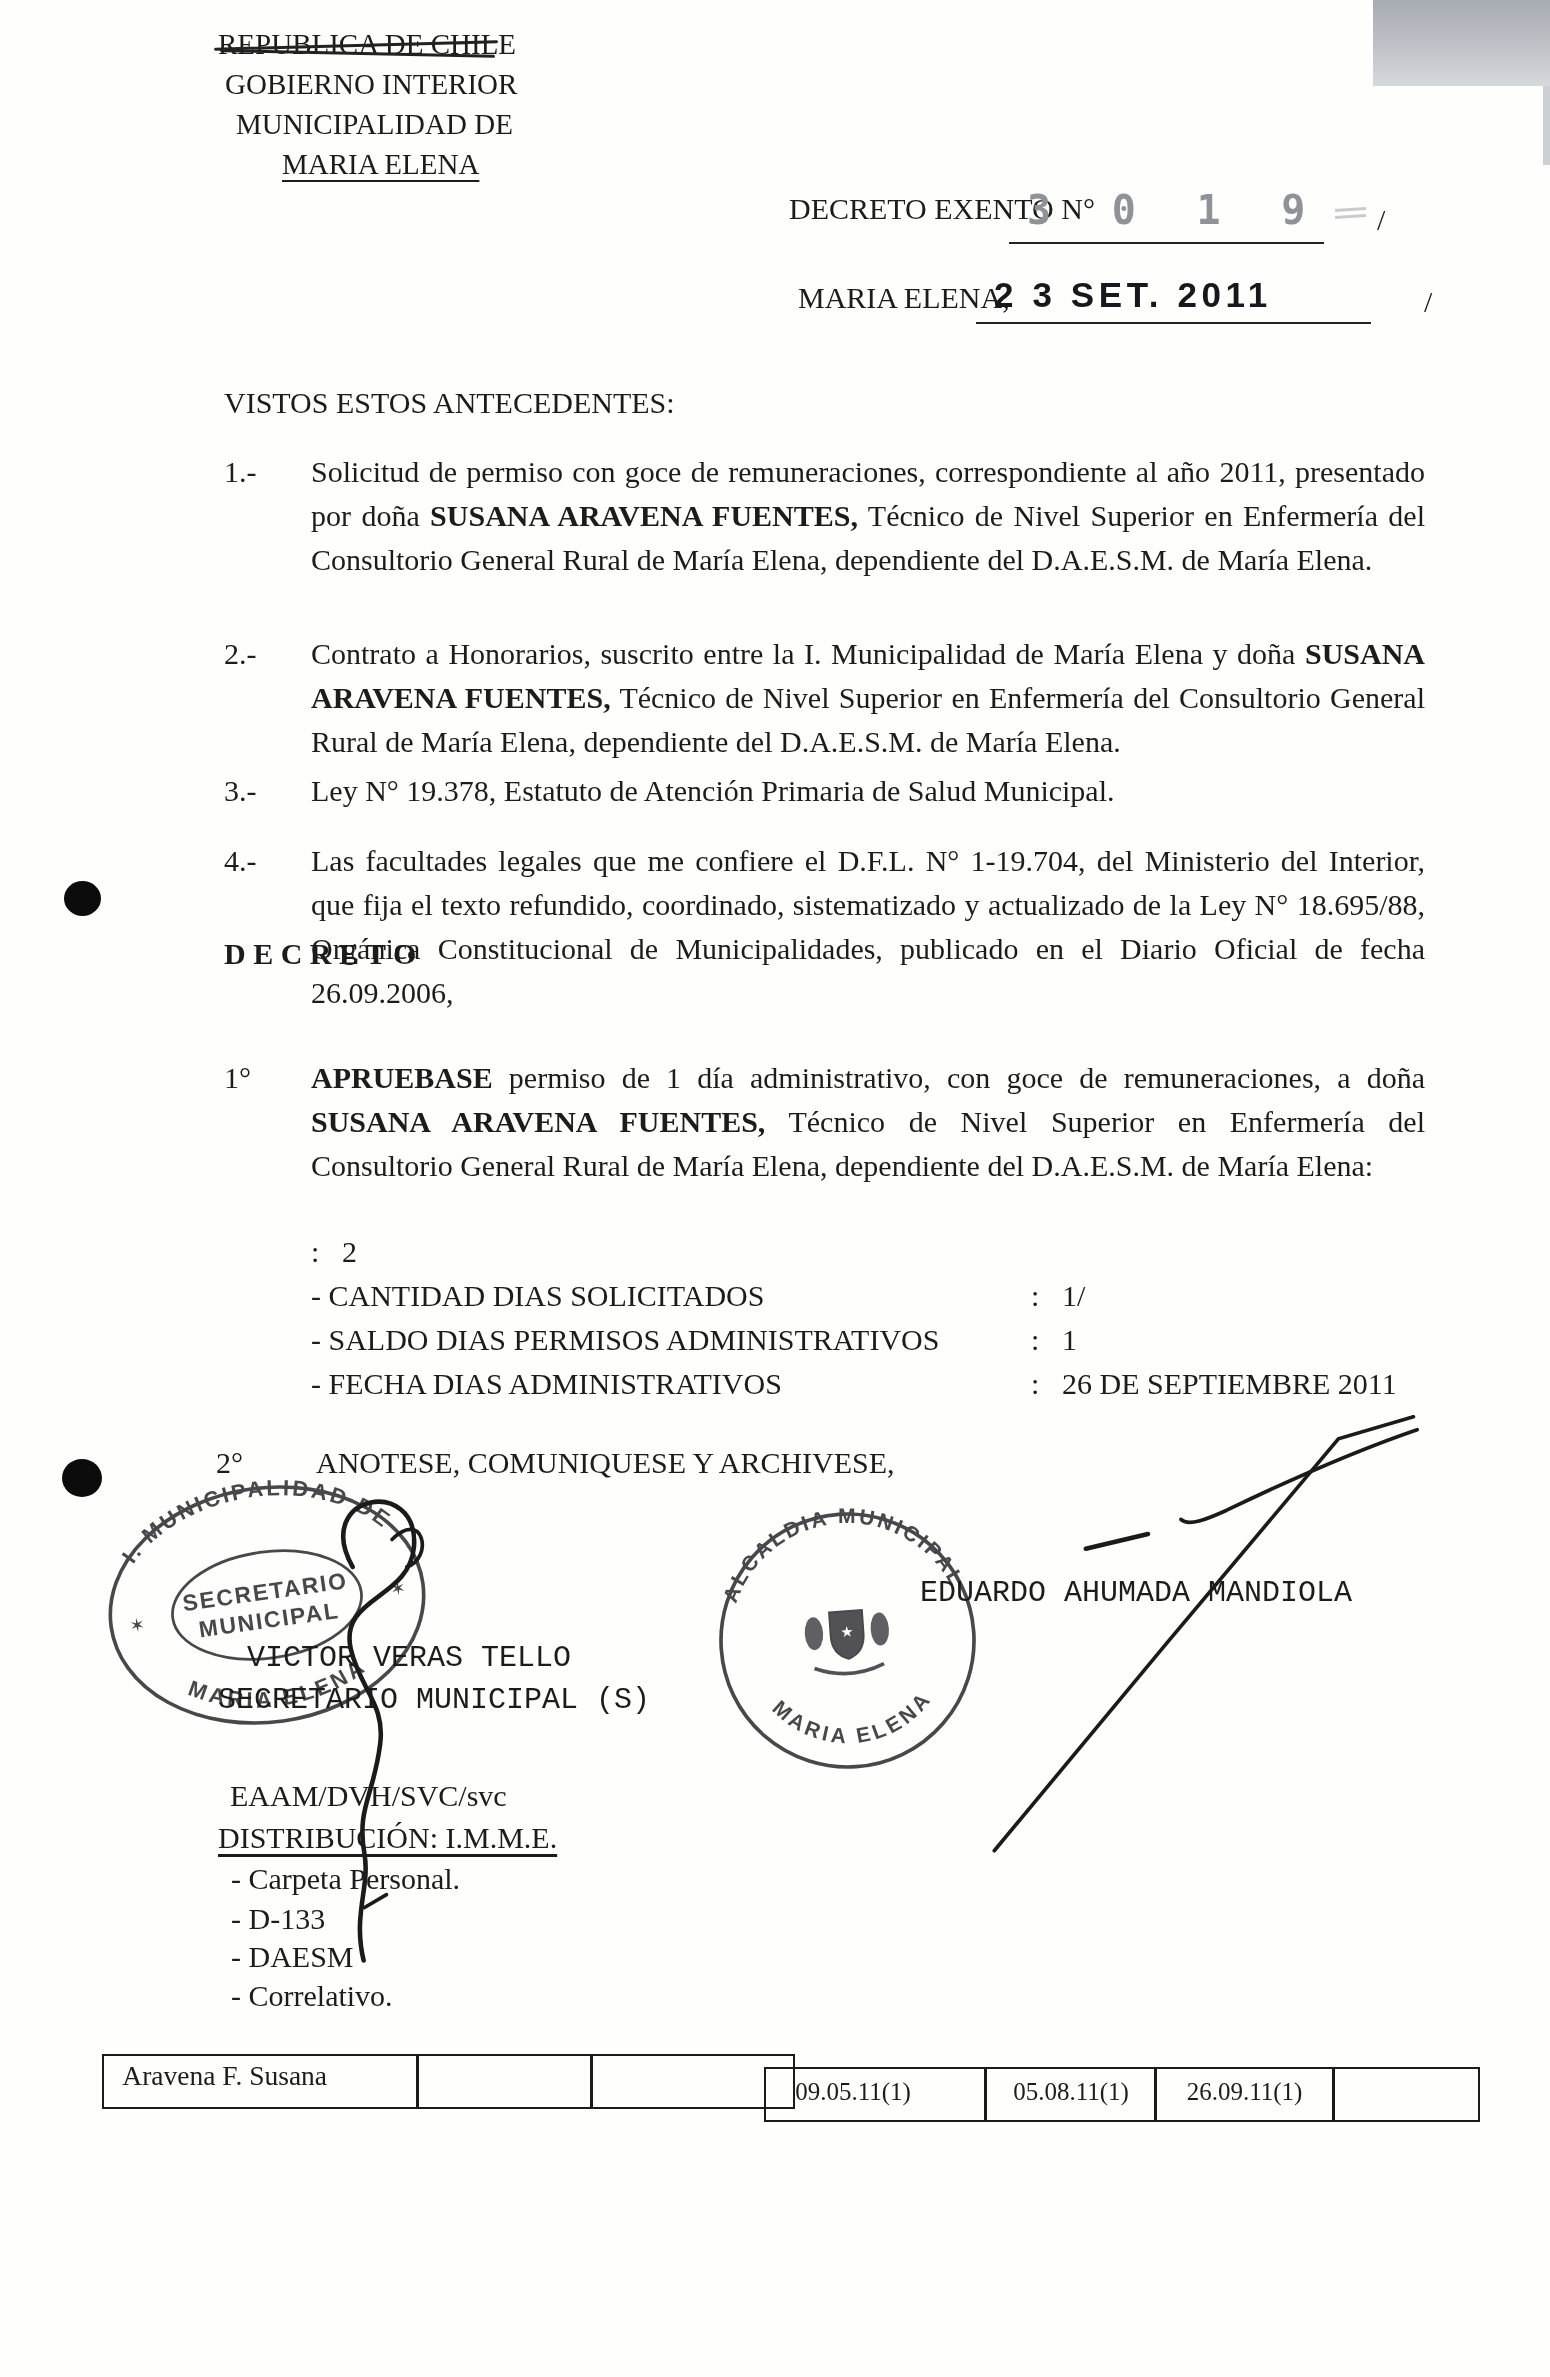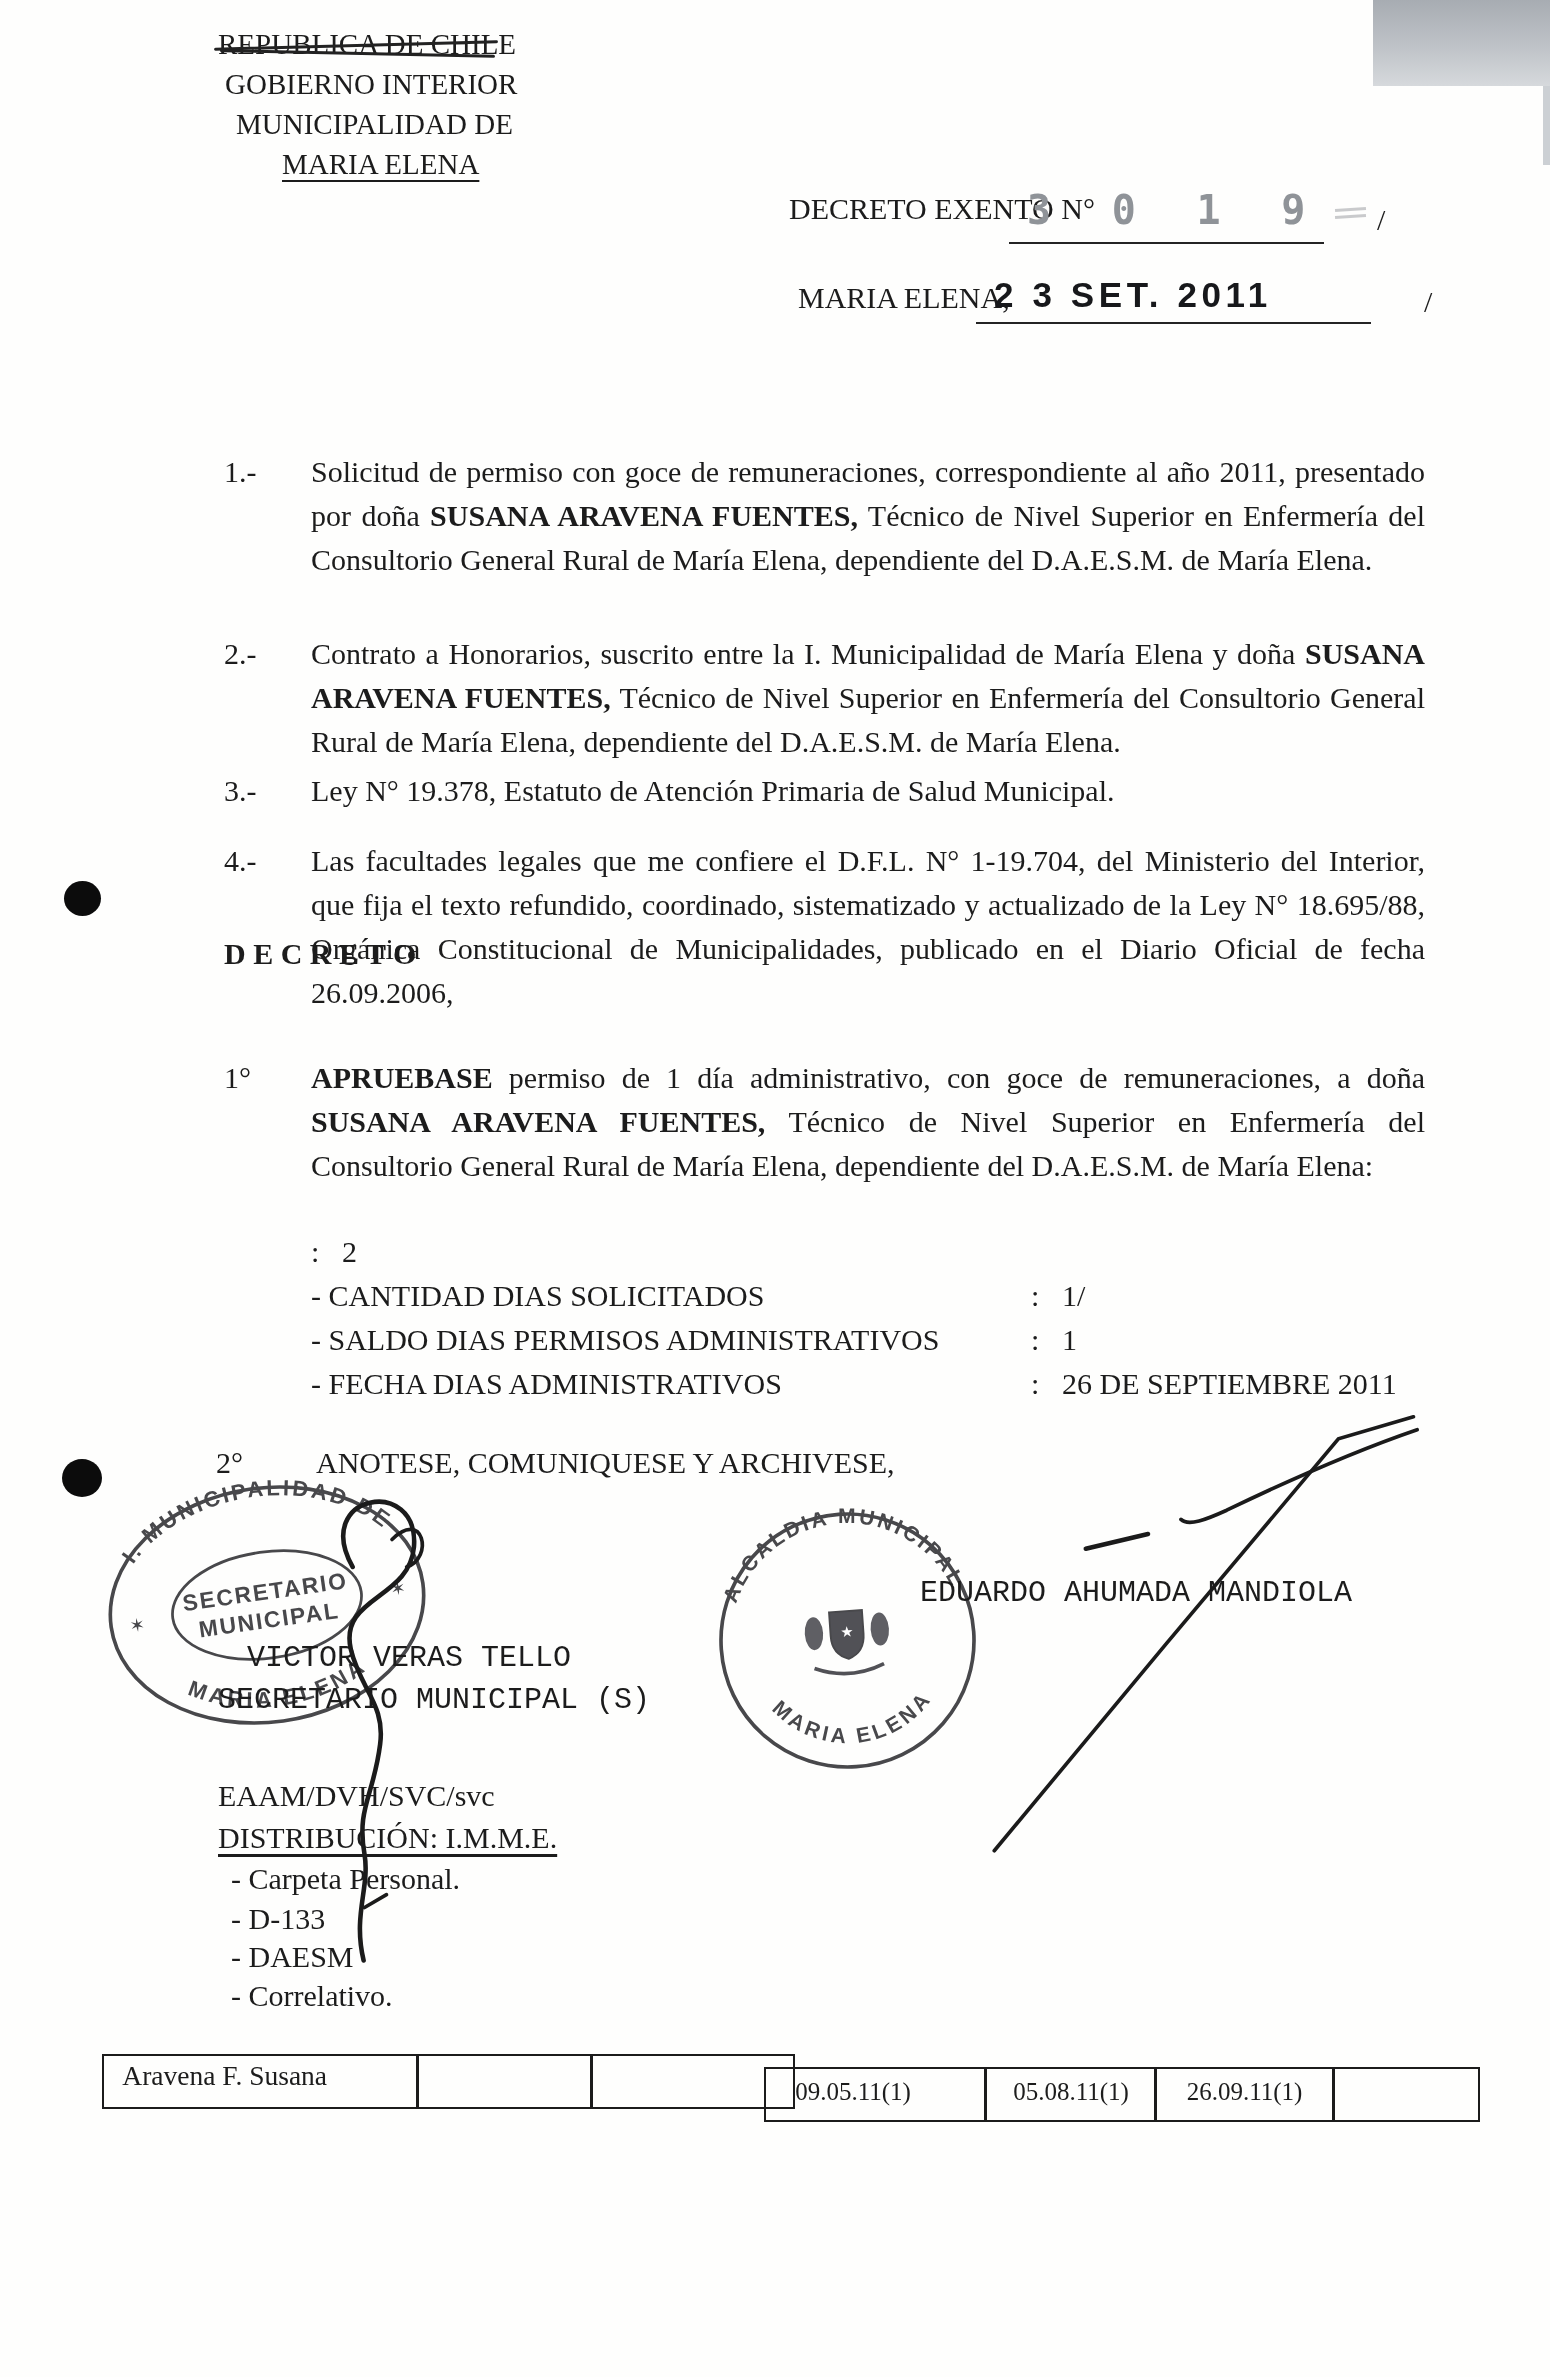--- a/index.html
+++ b/index.html
@@ -80,20 +80,21 @@
       <i></i>
       <i></i>
     </div>
   <div class="abs t" style="left:1377px;top:198px;">/</div>
 
   <div class="abs t" style="left:798px;top:276px;">MARIA ELENA,</div>
   <div class="abs date-stamp" style="left:994px;top:275px;">2 3 SET. 2011</div>
   <div class="blank-line" style="left:976px;top:322px;width:395px;"></div>
   <div class="abs t" style="left:1424px;top:280px;">/</div>
 
+  <div class="abs t" style="left:224px;top:381px;">VISTOS ESTOS ANTECEDENTES:</div>
 
   <div class="item" style="left:224px;top:450px;">
     <span class="num">1.-</span>
     <div class="body"><span>Solicitud de permiso con goce de remuneraciones, correspondiente al año 2011, presentado por doña </span><span class="b">SUSANA ARAVENA FUENTES,</span><span> Técnico de Nivel Superior en Enfermería del Consultorio General Rural de María Elena, dependiente del D.A.E.S.M. de María Elena.</span></div>
   </div>
 
   <div class="item" style="left:224px;top:632px;">
     <span class="num">2.-</span>
     <div class="body"><span>Contrato a Honorarios, suscrito entre la I. Municipalidad de María Elena y doña </span><span class="b">SUSANA ARAVENA FUENTES,</span><span> Técnico de Nivel Superior en Enfermería del Consultorio General Rural de María Elena, dependiente del D.A.E.S.M. de María Elena.</span></div>
   </div>
@@ -188,21 +189,21 @@
 
   <svg class="pen" width="1551" height="2377" viewBox="0 0 1694 2597">
     <path d="M 385 1712 C 340 1632 458 1612 452 1690 C 447 1748 370 1744 383 1802 C 393 1845 421 1862 415 1906 C 408 1962 389 1976 398 2026 C 404 2062 385 2092 397 2142" fill="none" stroke="#1b1b1b" stroke-width="5" stroke-linecap="round"></path>
     <path d="M 428 1682 C 462 1648 474 1702 444 1712" fill="none" stroke="#1b1b1b" stroke-width="4" stroke-linecap="round"></path>
     <path d="M 1086 2022 C 1185 1902 1362 1690 1462 1572 L 1544 1548" fill="none" stroke="#1b1b1b" stroke-width="4" stroke-linecap="round"></path>
     <path d="M 1548 1562 C 1478 1586 1398 1622 1340 1650 C 1318 1660 1298 1668 1290 1660" fill="none" stroke="#1b1b1b" stroke-width="4" stroke-linecap="round"></path>
     <path d="M 1186 1692 L 1254 1676" fill="none" stroke="#1b1b1b" stroke-width="5" stroke-linecap="round"></path>
     <path d="M 398 2084 L 422 2070" fill="none" stroke="#1b1b1b" stroke-width="4" stroke-linecap="round"></path>
   </svg>
 
-  <div class="abs t" style="left:218px;top:1774px;">EAAM/DVH/SVC/svc</div>
+  <div class="abs t" style="left:230px;top:1774px;">EAAM/DVH/SVC/svc</div>
   <div class="abs t ul" style="left:218px;top:1816px;">DISTRIBUCIÓN: I.M.M.E.</div>
   <div class="abs t" style="left:231px;top:1857px;">- Carpeta Personal.</div>
   <div class="abs t" style="left:231px;top:1897px;">- D-133</div>
   <div class="abs t" style="left:231px;top:1935px;">- DAESM</div>
   <div class="abs t" style="left:231px;top:1974px;">- Correlativo.</div>
 
   <div class="cellbox" style="left:102px;top:2054px;width:663px;height:51px;padding-left:26px;">
     <div class="tname">Aravena F. Susana</div>
     <div class="vline" style="left:312px;"></div>
     <div class="vline" style="left:486px;"></div>

